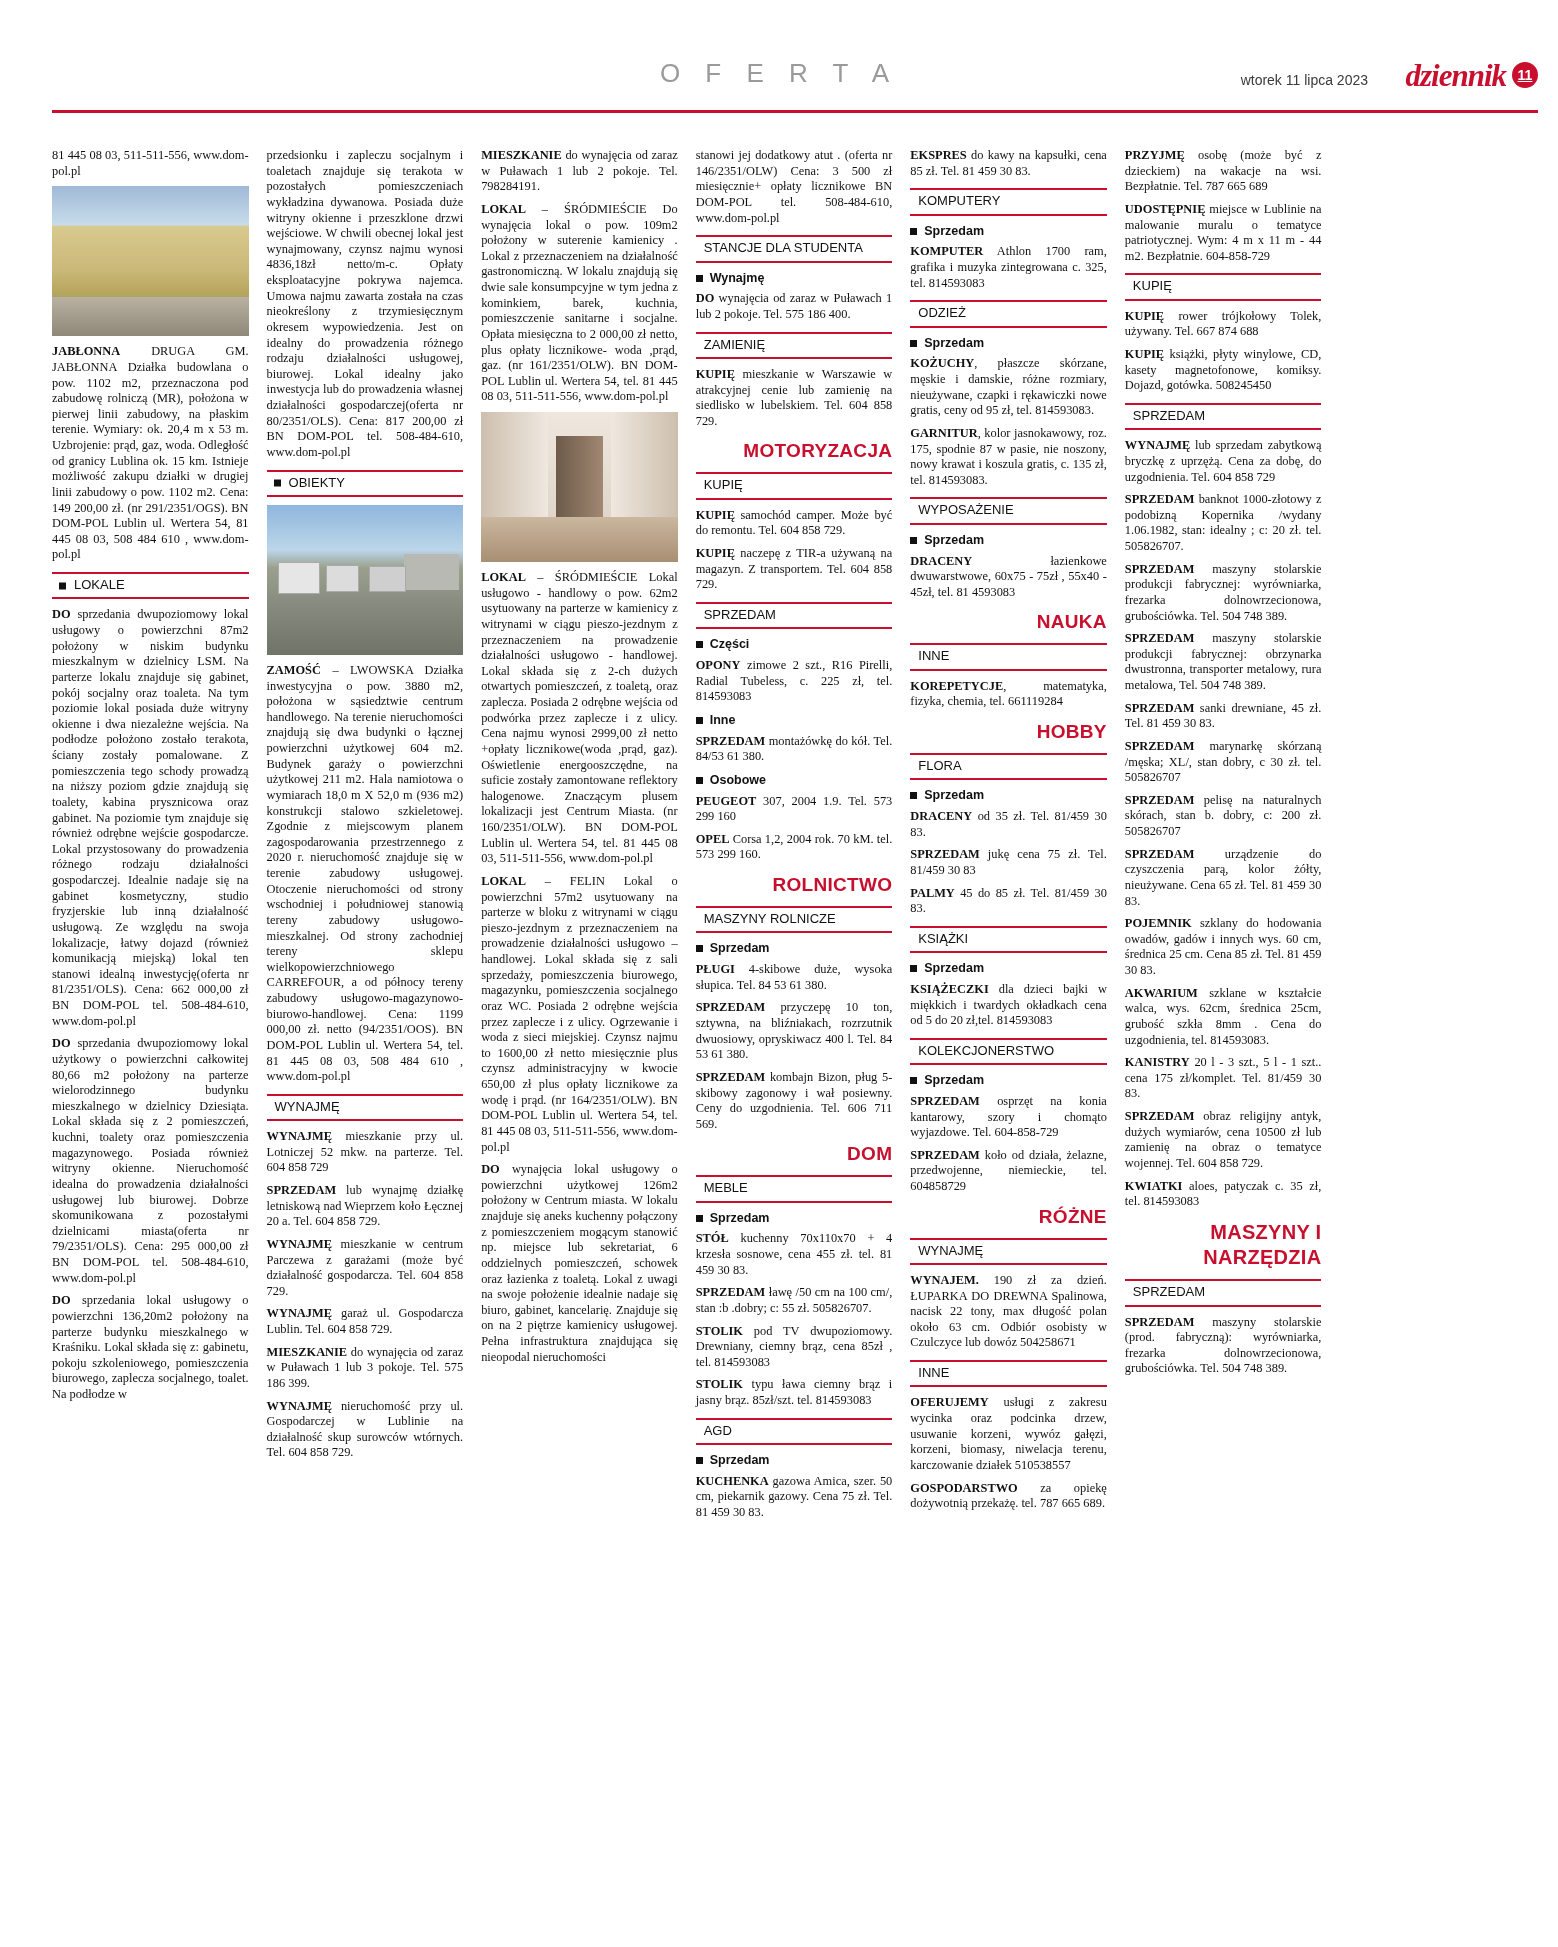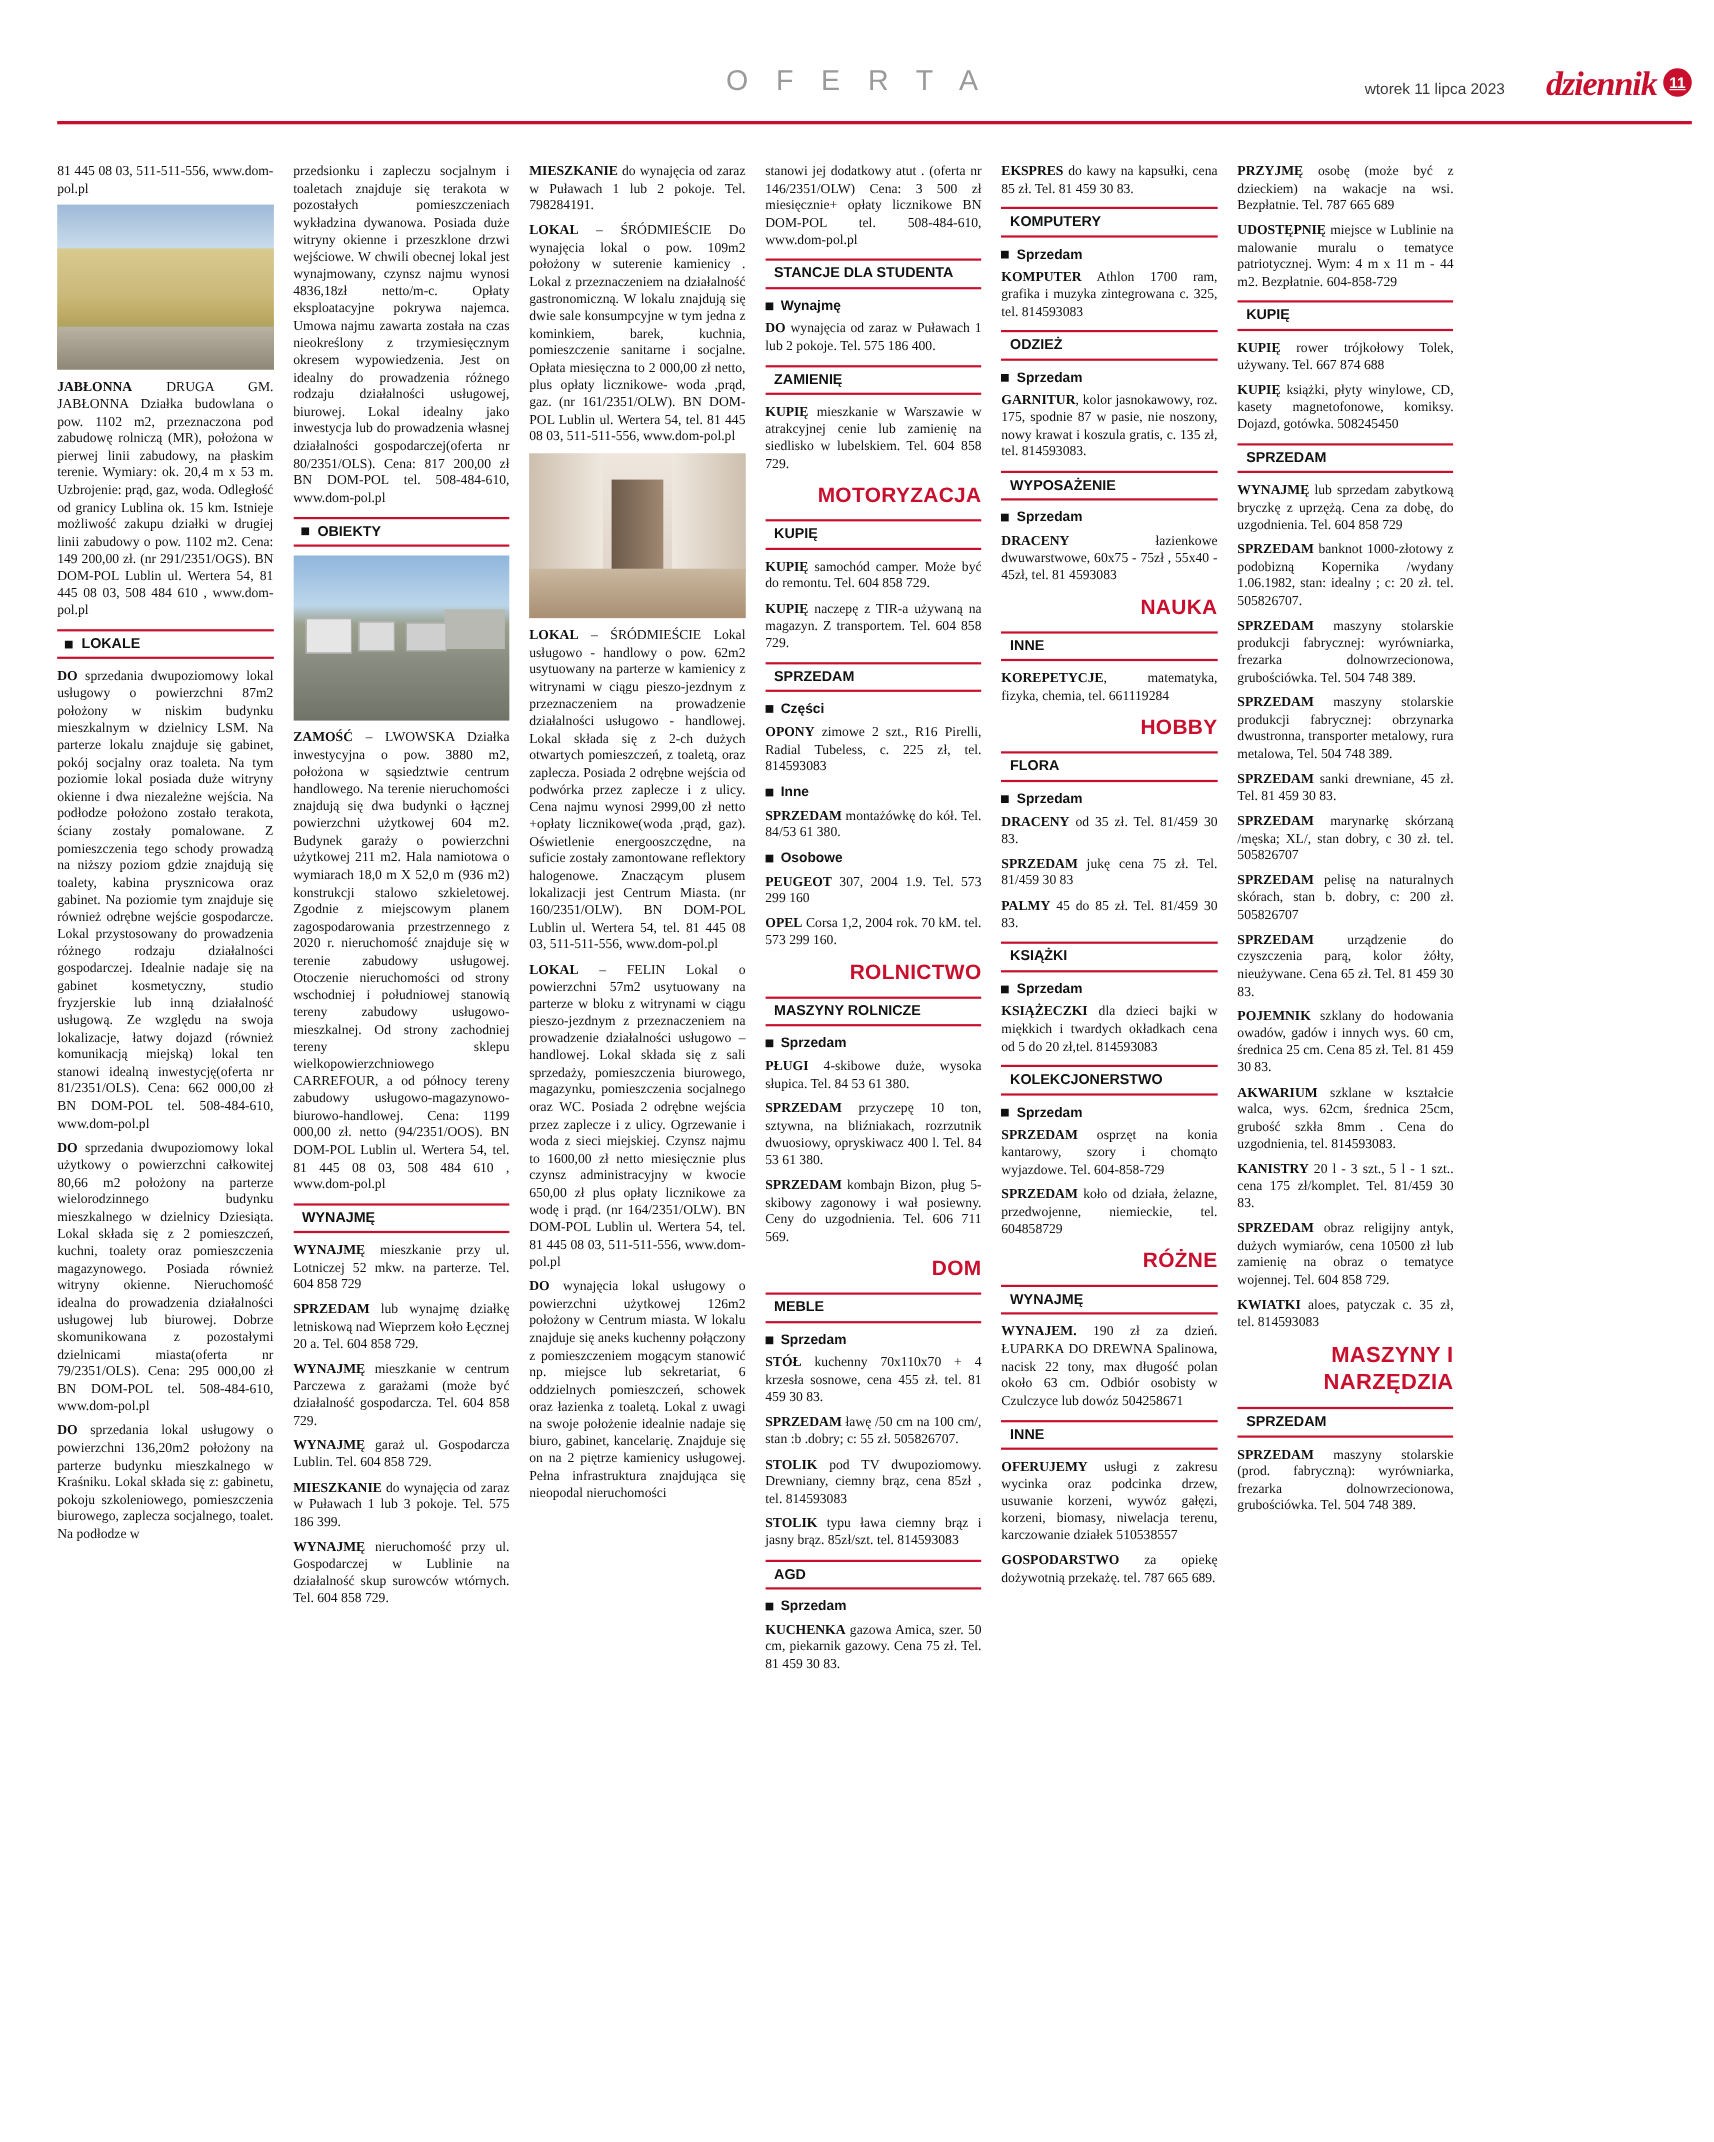--- a/index.html
+++ b/index.html
@@ -26,21 +26,21 @@
   .col{font-size:12.4px;line-height:1.26;}
   .col p{margin:0 0 7px 0;text-align:justify;}
   .col p.first{margin-top:0;}
   b,strong{font-weight:700;}
 
   
   .cat{font-family:"Liberation Sans",sans-serif;color:#c8102e;font-weight:700;
        font-size:19px;text-align:right;margin:10px 0 5px;letter-spacing:.3px;}
   .cat.big{font-size:20px;}
   .bar{position:relative;margin:9px 0 8px;padding:3px 0 4px 22px;
-       font-family:"Liberation Sans",sans-serif;font-weight:700;font-size:13px;
+       font-family:"Liberation Sans",sans-serif;font-weight:400;font-size:13px;
        color:#111;border-top:2px solid #c8102e;border-bottom:2px solid #c8102e;}
   .bar.plain{padding-left:8px;}
   .bar .sq{position:absolute;left:7px;top:50%;transform:translateY(-50%);
            width:7px;height:7px;background:#111;}
   .minihead{position:relative;font-family:"Liberation Sans",sans-serif;font-weight:700;
             font-size:12.5px;margin:8px 0 5px;padding-left:14px;}
   .minihead .sq{position:absolute;left:0;top:4px;width:7px;height:7px;background:#111;}
 
   
   .photo{width:100%;height:150px;margin:4px 0 8px;position:relative;overflow:hidden;border:0;}
@@ -154,20 +154,21 @@
         <div class="minihead"><span class="sq"></span><span>Sprzedam</span></div>
         <p class=""><b>KUCHENKA</b> gazowa Amica, szer. 50 cm, piekarnik gazowy. Cena 75 zł. Tel. 81 459 30 83.</p>
       </div>
       <div class="col">
         <p class="first"><b>EKSPRES</b> do kawy na kapsułki, cena 85 zł. Tel. 81 459 30 83.</p>
         <div class="bar plain"><span>KOMPUTERY</span></div>
         <div class="minihead"><span class="sq"></span><span>Sprzedam</span></div>
         <p class=""><b>KOMPUTER</b> Athlon 1700 ram, grafika i muzyka zintegrowana c. 325, tel. 814593083</p>
         <div class="bar plain"><span>ODZIEŻ</span></div>
         <div class="minihead"><span class="sq"></span><span>Sprzedam</span></div>
+        <p class=""><b>KOŻUCHY</b>, płaszcze skórzane, męskie i damskie, różne rozmiary, nieużywane, czapki i rękawiczki nowe gratis, ceny od 95 zł, tel. 814593083.</p>
         <p class=""><b>GARNITUR</b>, kolor jasnokawowy, roz. 175, spodnie 87 w pasie, nie noszony, nowy krawat i koszula gratis, c. 135 zł, tel. 814593083.</p>
         <div class="bar plain"><span>WYPOSAŻENIE</span></div>
         <div class="minihead"><span class="sq"></span><span>Sprzedam</span></div>
         <p class=""><b>DRACENY</b> łazienkowe dwuwarstwowe, 60x75 - 75zł , 55x40 - 45zł, tel. 81 4593083</p>
         <div class="cat">NAUKA</div>
         <div class="bar plain"><span>INNE</span></div>
         <p class=""><b>KOREPETYCJE</b>, matematyka, fizyka, chemia, tel. 661119284</p>
         <div class="cat">HOBBY</div>
         <div class="bar plain"><span>FLORA</span></div>
         <div class="minihead"><span class="sq"></span><span>Sprzedam</span></div>

